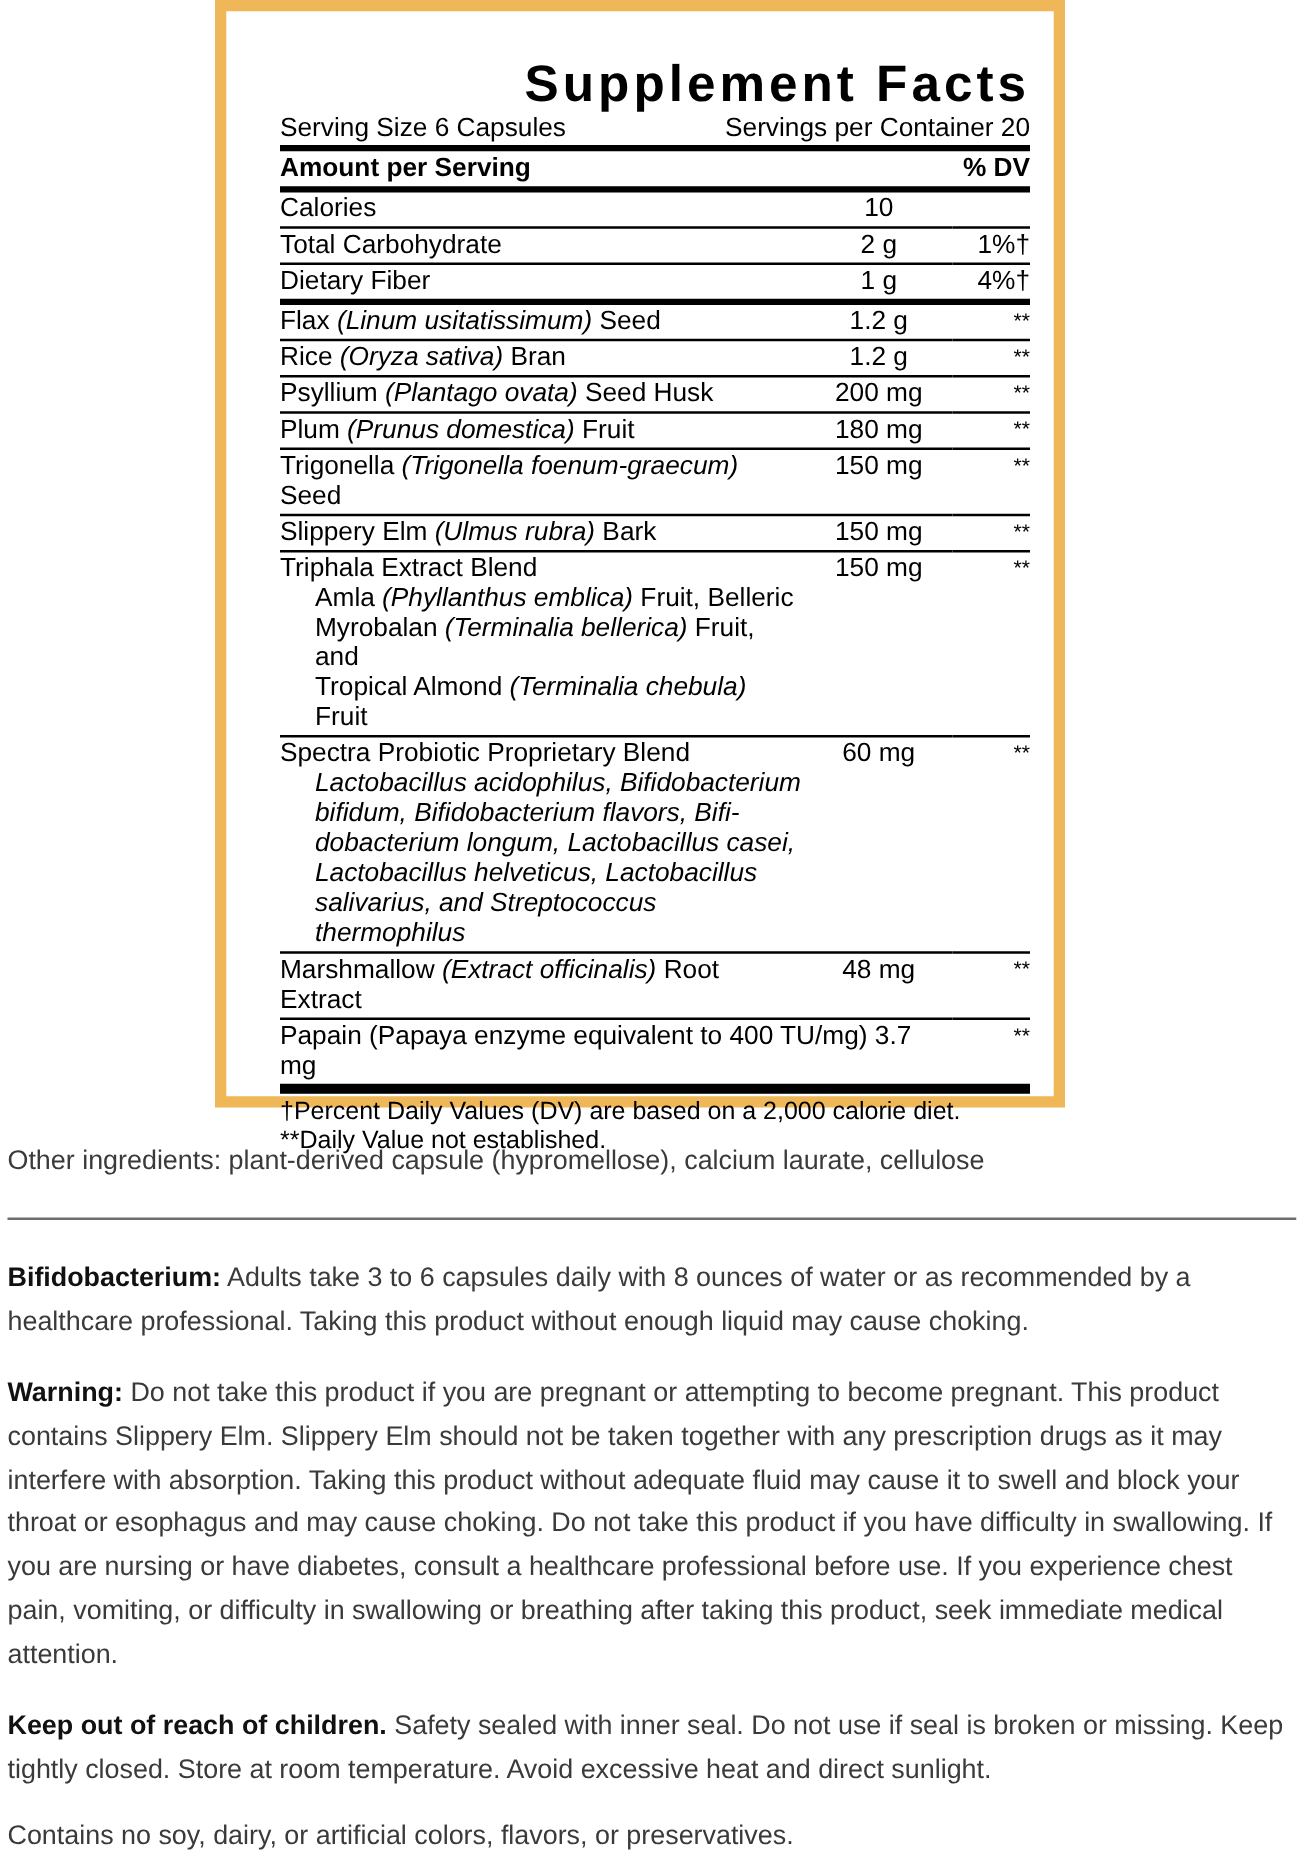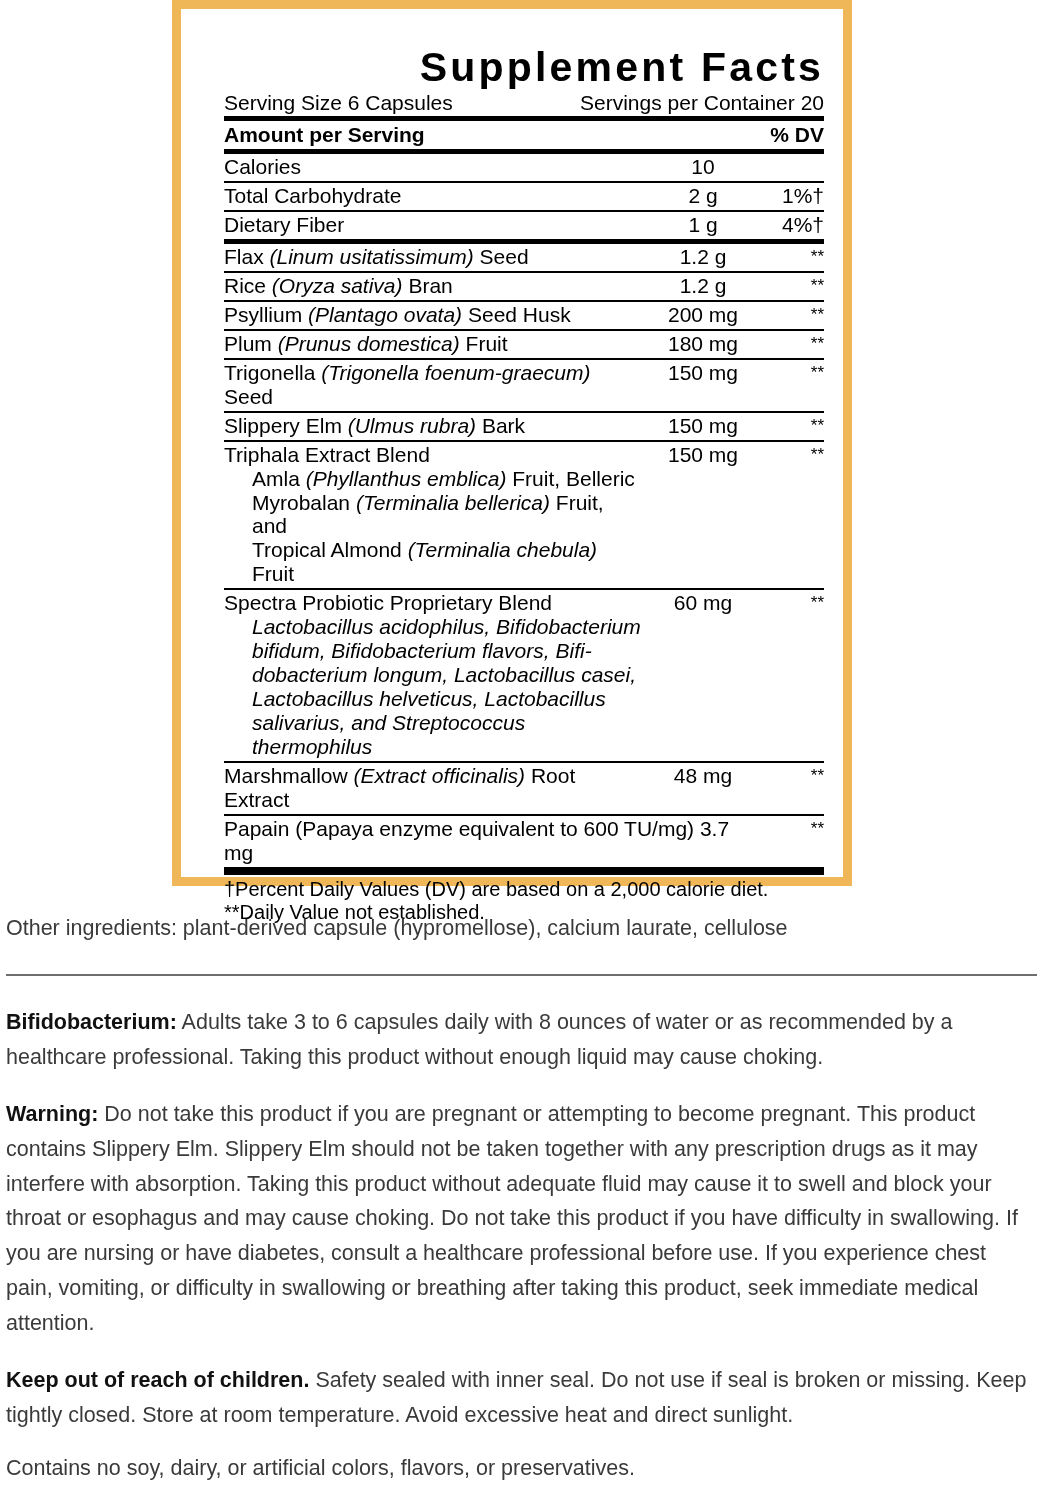--- a/index.html
+++ b/index.html
@@ -189,21 +189,21 @@
             <td class="c-dv stars">**</td>
           </tr>
 
           <tr>
             <td class="c-name"><span>Marshmallow </span><span class="ital">(Extract officinalis)</span><span> Root Extract</span></td>
             <td class="c-amt">48 mg</td>
             <td class="c-dv stars">**</td>
           </tr>
 
           <tr>
-            <td class="c-name" colspan="2">Papain (Papaya enzyme equivalent to 600 TU/mg) 3.7 mg</td>
+            <td class="c-name" colspan="2">Papain (Papaya enzyme equivalent to 400 TU/mg) 3.7 mg</td>
             <td class="c-dv stars">**</td>
           </tr>
         </tbody>
       </table>
 
       <div class="rule-black-bar"></div>
 
       <div class="footnotes">
         <div>†Percent Daily Values (DV) are based on a 2,000 calorie diet.</div>
         <div>**Daily Value not established.</div>

